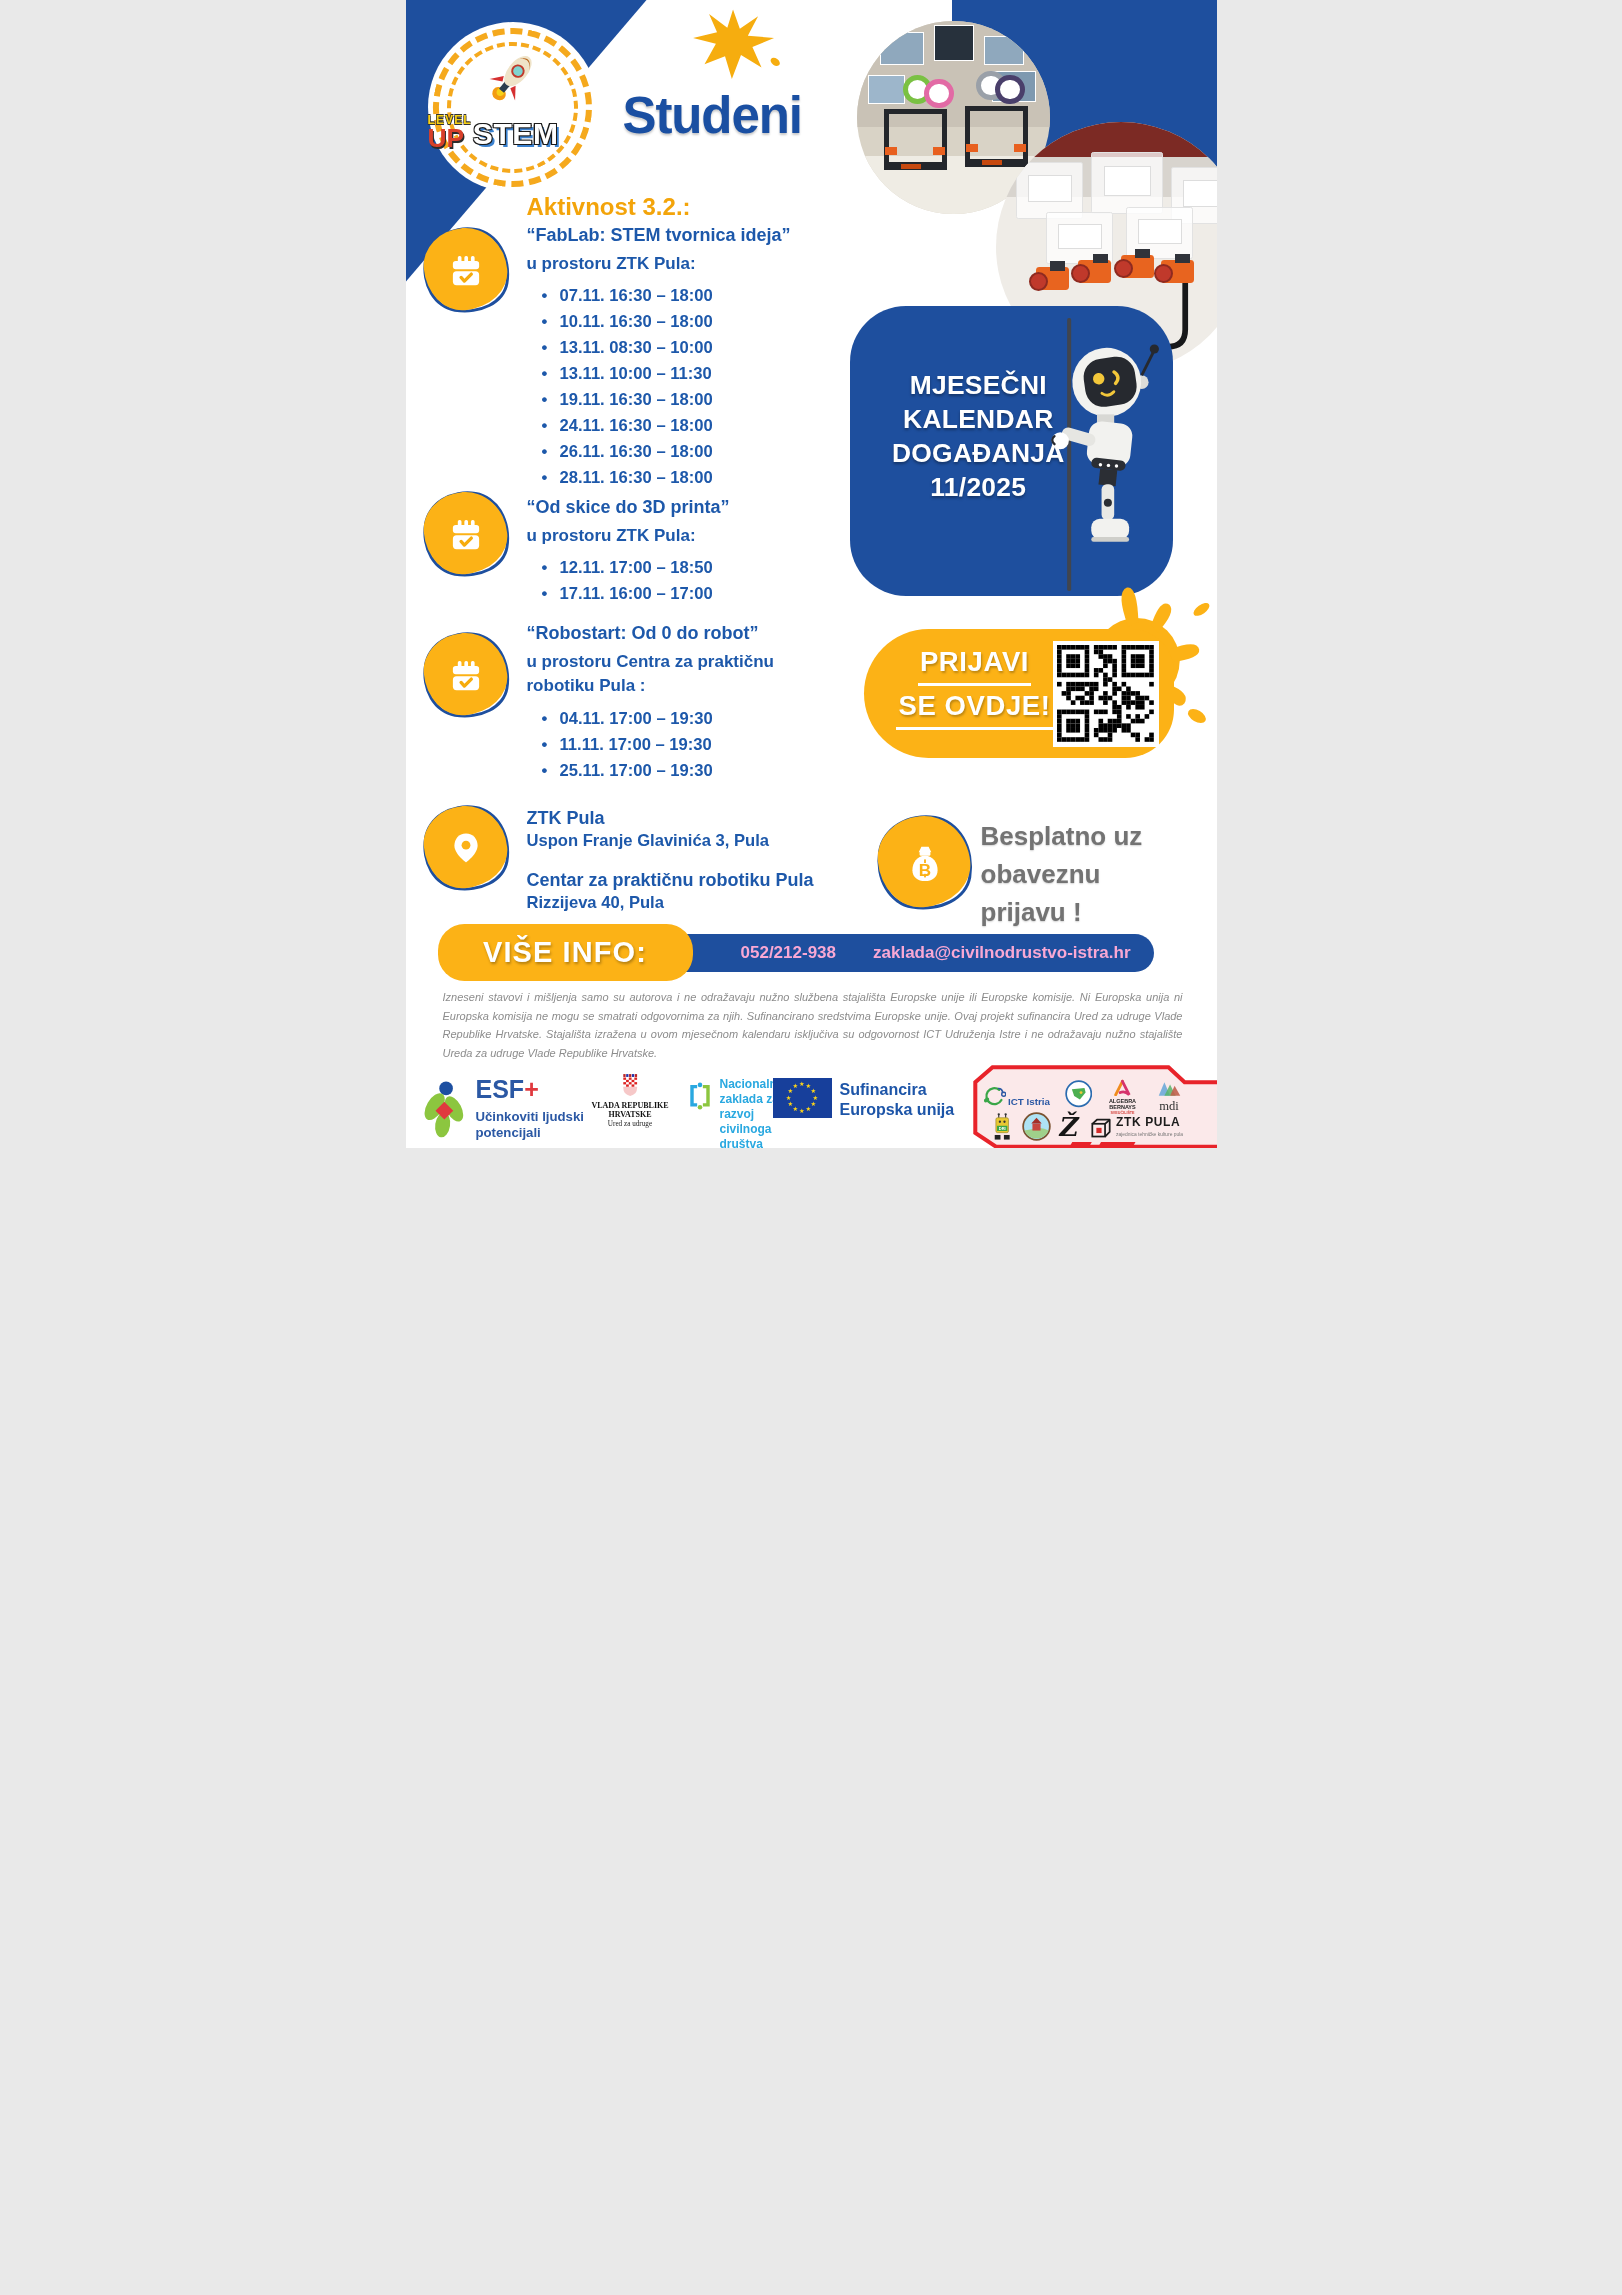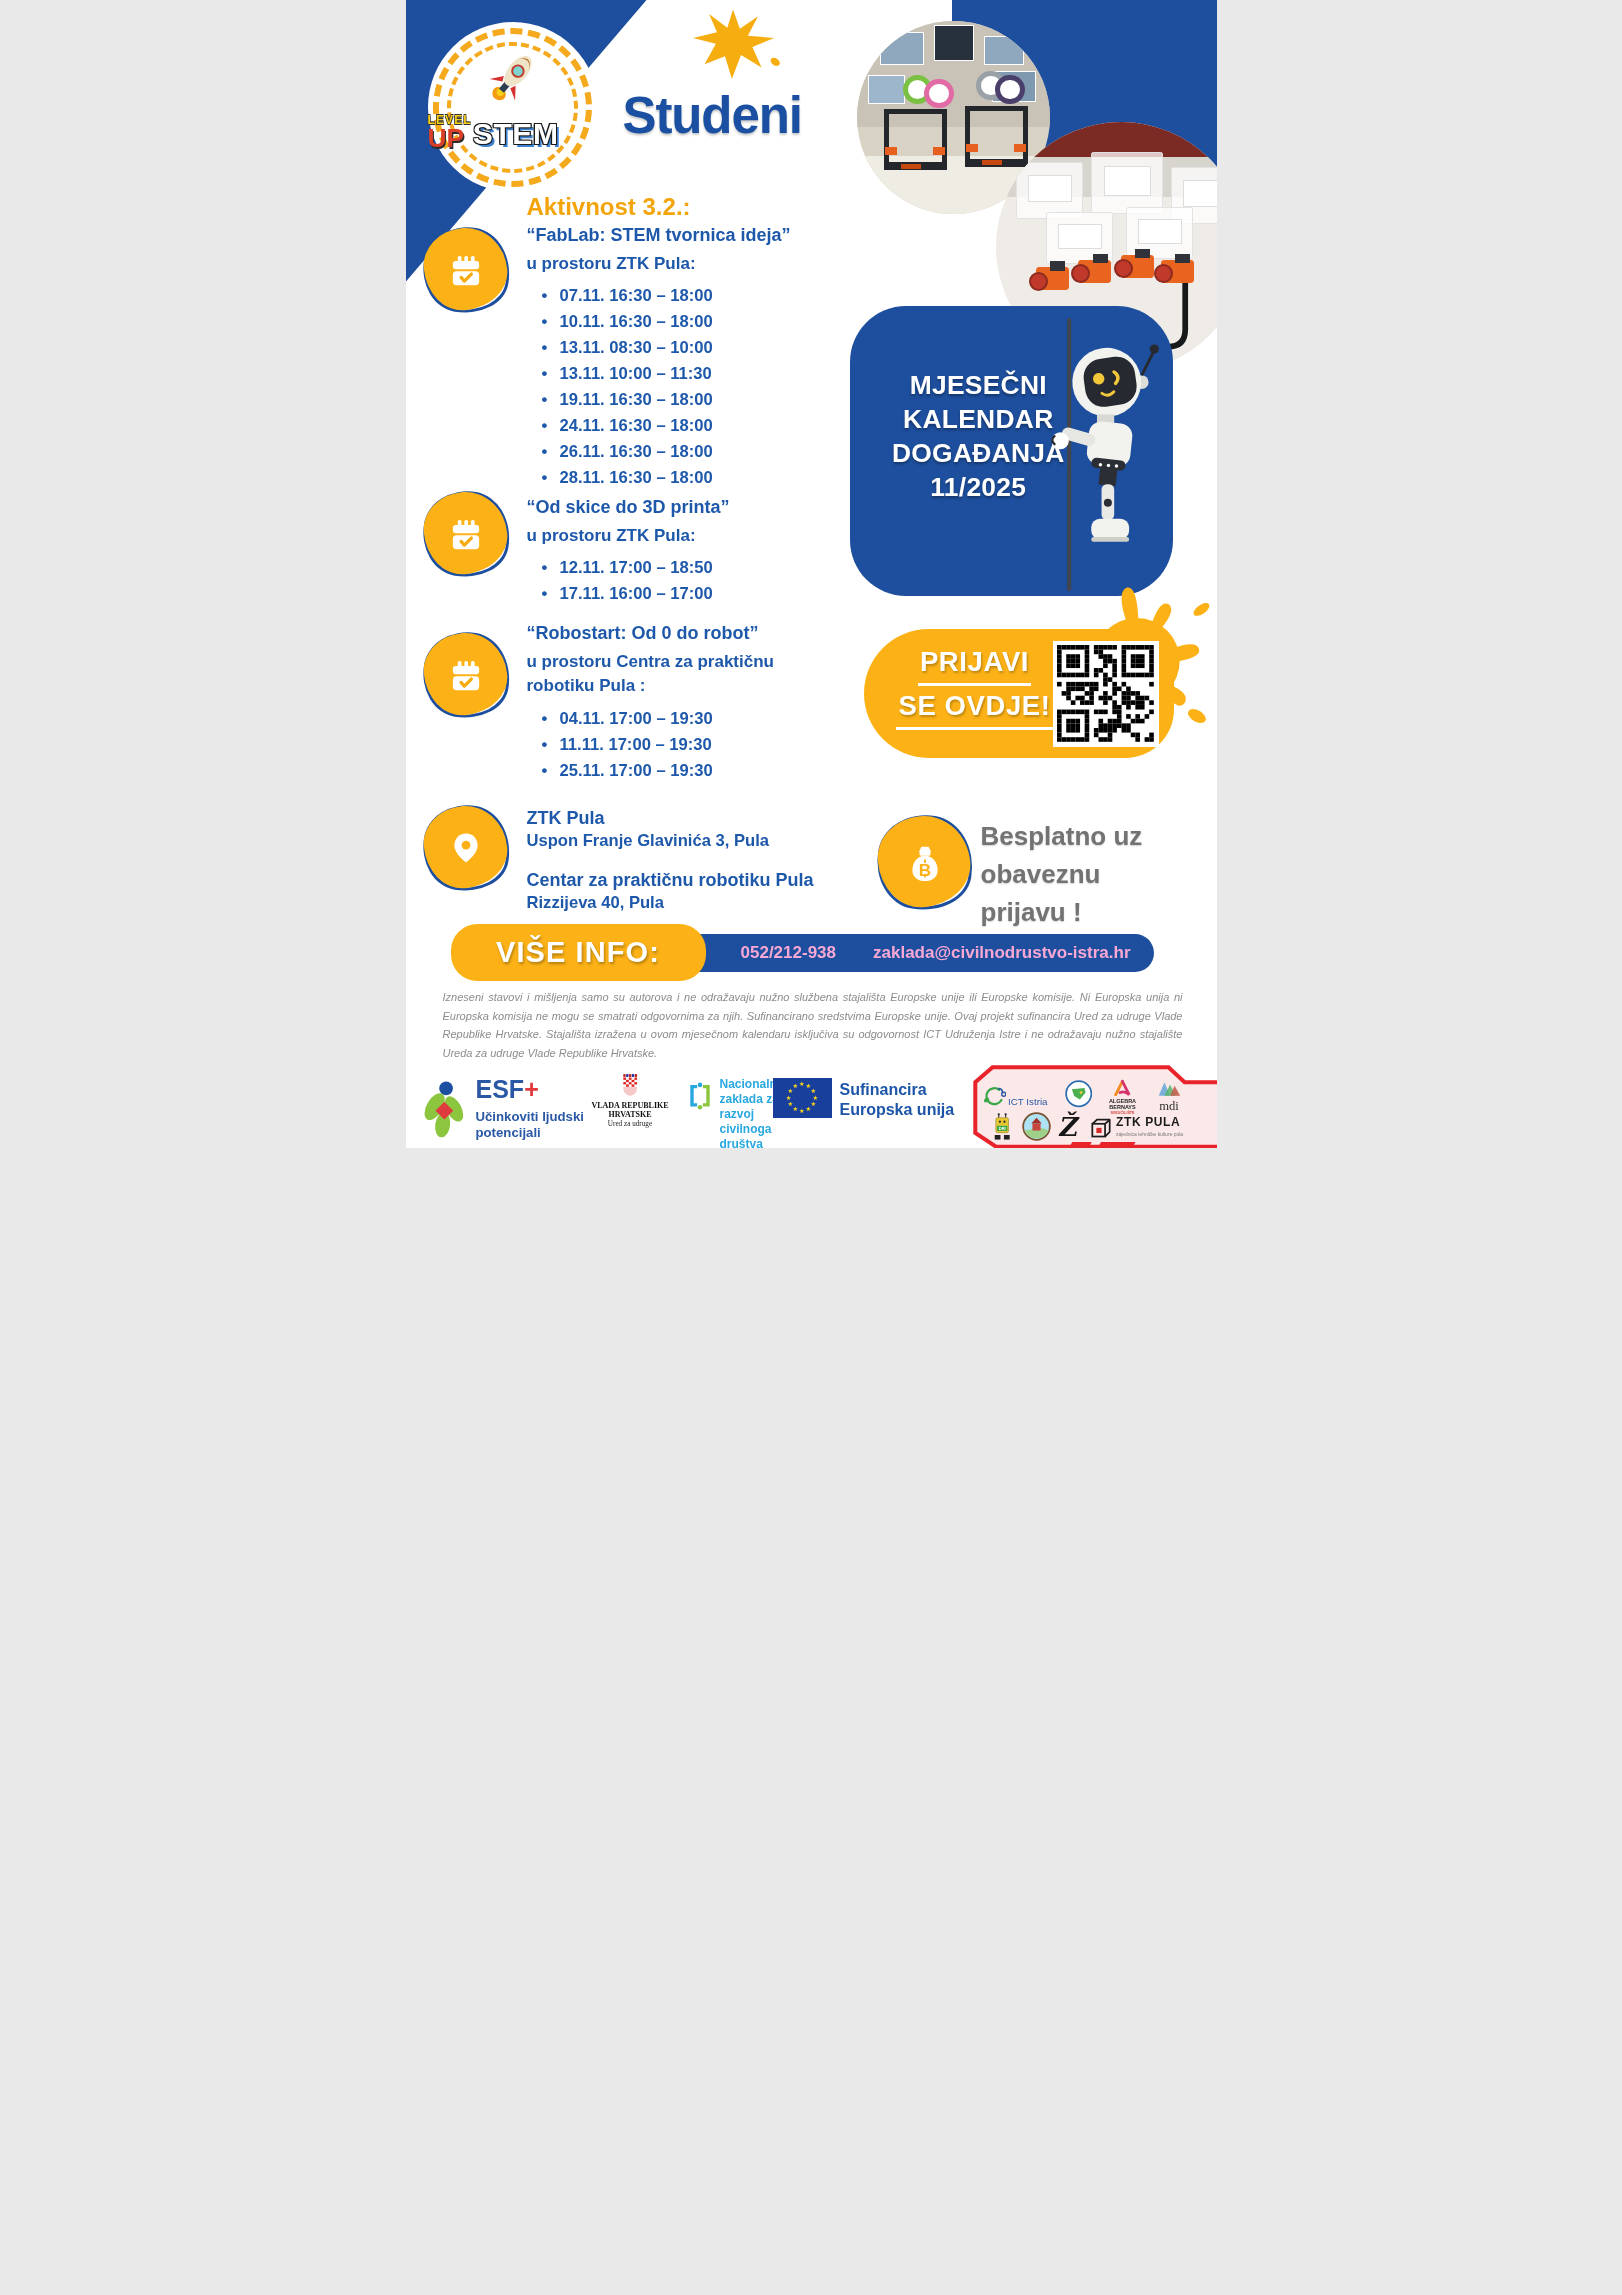--- a/index.html
+++ b/index.html
@@ -74,40 +74,40 @@
   .qr{position:absolute;left:189px;top:11.5px;width:106px;height:106px;background:#fff;padding:4.6px;box-sizing:border-box;}
   .besplatno{left:575px;top:817px;width:235px;}
   .besplatno div{font-size:26px;font-weight:700;color:#737373;line-height:38px;text-shadow:0 1.1px 1.7px rgba(0,0,0,.18);}
   .moneyblob{left:471px;top:815px;}
   .moneyblob .blob{width:96px;height:95px;}
 
   
   .infobar{left:172px;top:934px;width:576px;height:38px;background:var(--blue);border-radius:0 19.5px 19.5px 0;
            display:flex;align-items:center;justify-content:flex-end;gap:37px;padding-right:23px;box-sizing:border-box;}
   .infobar span{font-size:17px;font-weight:700;color:#f9a8d4;}
-  .infobtn{left:45px;top:924px;width:255px;height:57px;background:var(--yellow);border-radius:26.4px;
+  .infobtn{left:32px;top:924px;width:255px;height:57px;background:var(--yellow);border-radius:26.4px;
            display:flex;align-items:center;justify-content:center;}
   .infobtn span{font-size:29px;font-weight:900;color:#fff;letter-spacing:1.1px;text-shadow:1.1px 2.3px 2.9px rgba(0,0,0,.3);}
 
   .disclaimer{left:37px;top:988px;width:740px;font-size:11px;font-style:italic;color:#8c8c8c;
               line-height:1.7;text-align:justify;}
 
   
   .esf-name{font-size:25px;font-weight:700;color:#2b58a4;line-height:1;}
   .esf-name .plus{color:#e0393e;}
   .esf-tag{font-size:13.2px;font-weight:700;color:#2b58a4;line-height:16px;}
   .vlada{left:170px;top:1074px;width:109px;text-align:center;}
   .vlada .vname{font-family:"Liberation Serif",serif;font-size:8px;font-weight:700;color:#111;margin-top:3.4px;}
   .vlada .vsub{font-family:"Liberation Serif",serif;font-size:7.2px;color:#222;margin-top:1.1px;}
   .zaklada-text div{font-size:12px;font-weight:700;color:#29a8e0;line-height:15px;}
   .euflag{left:367px;top:1078px;width:59px;height:40px;background:#173f9b;}
   .euflag span{position:absolute;color:#ffd617;font-size:6.3px;line-height:1;}
   .eutext div{font-size:16px;font-weight:800;color:#1d55a8;line-height:20px;}
   .partners{left:567px;top:1065px;width:253px;height:84px;}
-  .p-ict-text{font-size:9.8px;font-weight:400;color:#2b58a4;margin-top:11px;}
+  .p-ict-text{font-size:9.8px;font-weight:700;color:#2b58a4;margin-top:11px;}
   .p-alg{font-size:5.5px;font-weight:800;color:#222;line-height:6px;text-align:center;}
   .p-alg .red{font-size:3.7px;color:#d4403a;font-weight:700;}
   .p-mdi{font-family:"Liberation Serif",serif;font-size:12.6px;color:#333;}
   .p-z{font-family:"DejaVu Serif",serif;font-style:italic;font-weight:700;font-size:26.4px;color:#161616;line-height:1;}
   .p-ztk{font-size:12px;font-weight:600;color:#1c1c1c;line-height:11.5px;letter-spacing:0.6px;}
   .p-ztk small{display:block;font-size:4.9px;color:#777;font-weight:400;letter-spacing:0;}
 </style>
 </head>
 <body>
 

